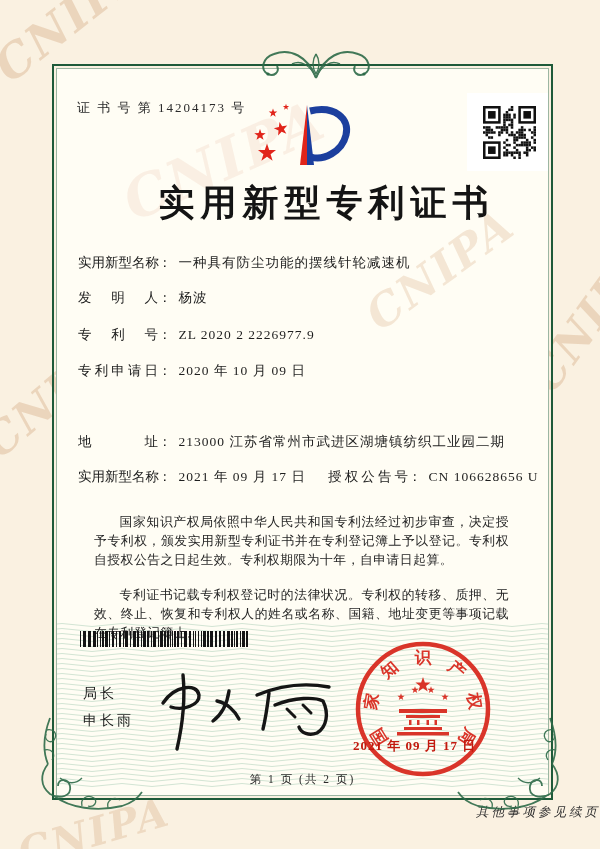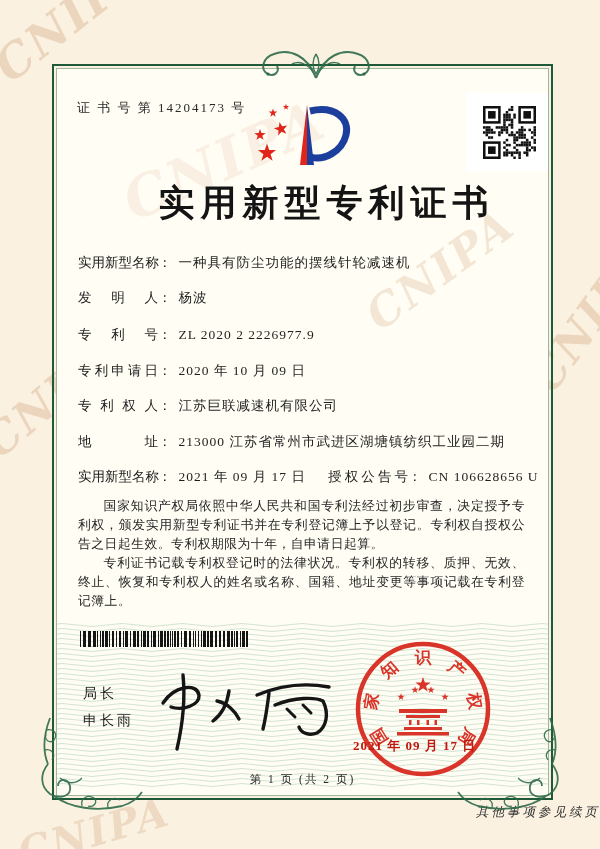--- a/index.html
+++ b/index.html
@@ -21,21 +21,21 @@
   .qrpatch svg{position:absolute;left:16px;top:13px;}
   .title{position:absolute;left:0;top:110px;width:100%;text-align:center;font-size:36px;
          font-weight:600;letter-spacing:6px;color:#141414;z-index:2;padding-left:24px;}
   .frow{position:absolute;left:21px;font-size:13.5px;color:#1e1e1e;z-index:2;white-space:nowrap;}
   .flabel{display:inline-block;width:80px;text-align:justify;text-align-last:justify;vertical-align:bottom;}
   .fsep{margin-right:7px;}
   .fval{letter-spacing:1px;}
   .grant2{position:absolute;left:250px;top:0;}
   .paras{position:absolute;left:21px;top:428px;width:447px;font-size:12.8px;line-height:19px;
          text-align:justify;color:#262626;letter-spacing:.5px;z-index:2;}
-  .paras p{margin:0;text-indent:2em;}
+  .paras p{margin:16px;text-indent:2em;}
   .waves{position:absolute;left:0;top:550px;z-index:1;}
   .barcode{position:absolute;left:23px;top:562px;z-index:2;}
   .officer{position:absolute;left:26px;font-size:14px;letter-spacing:3px;color:#1c1c1c;z-index:2;}
   .o1{top:616px;} .o2{top:643px;}
   .sig{position:absolute;left:88px;top:596px;z-index:3;}
   .seal{position:absolute;left:286px;top:560px;z-index:3;opacity:.93;}
   .sealdate{position:absolute;left:296px;top:668px;width:170px;font-size:13px;font-weight:bold;
             color:#c2190e;letter-spacing:1px;z-index:4;white-space:nowrap;}
   .pageno{position:absolute;left:0;top:703px;width:100%;text-align:center;font-size:11.5px;
           letter-spacing:2px;color:#2a2a2a;z-index:2;}
@@ -293,23 +293,20 @@
       </div>
       <div class="frow" style="top:220px">
         <span class="flabel">发明人</span><span class="fsep">：</span><span class="fval">杨波</span>
       </div>
       <div class="frow" style="top:257px">
         <span class="flabel">专利号</span><span class="fsep">：</span><span class="fval">ZL 2020 2 2226977.9</span>
       </div>
       <div class="frow" style="top:293px">
         <span class="flabel">专利申请日</span><span class="fsep">：</span><span class="fval">2020 年 10 月 09 日</span>
       </div>
-      <div class="frow" style="top:328px">
-        <span class="flabel">专利权人</span><span class="fsep">：</span><span class="fval">江苏巨联减速机有限公司</span>
-      </div>
       <div class="frow" style="top:364px">
         <span class="flabel">地址</span><span class="fsep">：</span><span class="fval">213000 江苏省常州市武进区湖塘镇纺织工业园二期</span>
       </div>
       <div class="frow" style="top:399px">
         <span class="flabel">实用新型名称</span><span class="fsep">：</span><span class="fval">2021 年 09 月 17 日</span>
         <span class="grant2">
           <span class="flabel">授权公告号</span><span class="fsep">：</span><span class="fval">CN 106628656 U</span>
         </span>
       </div>
 

